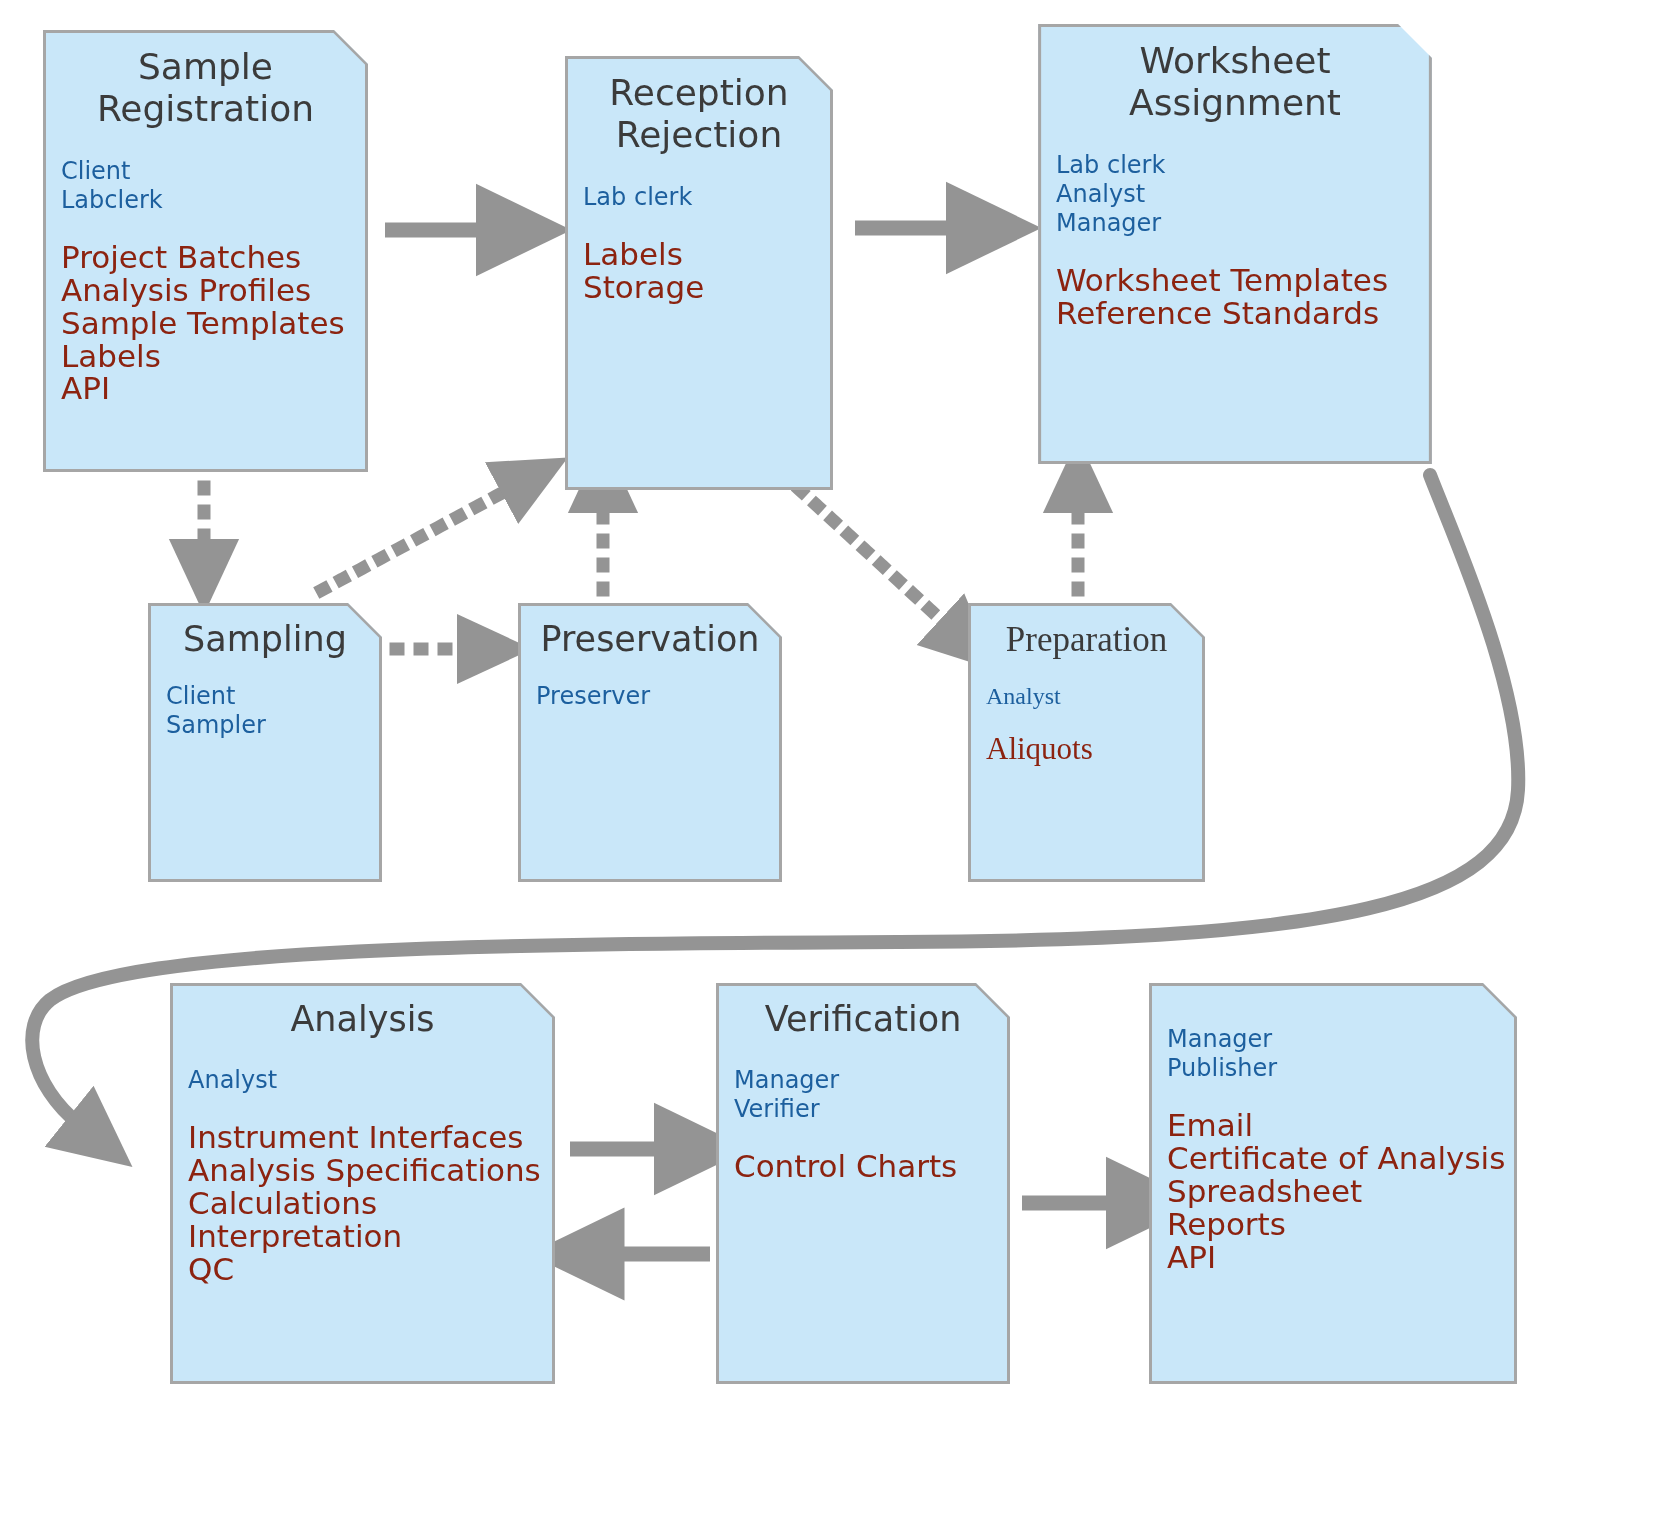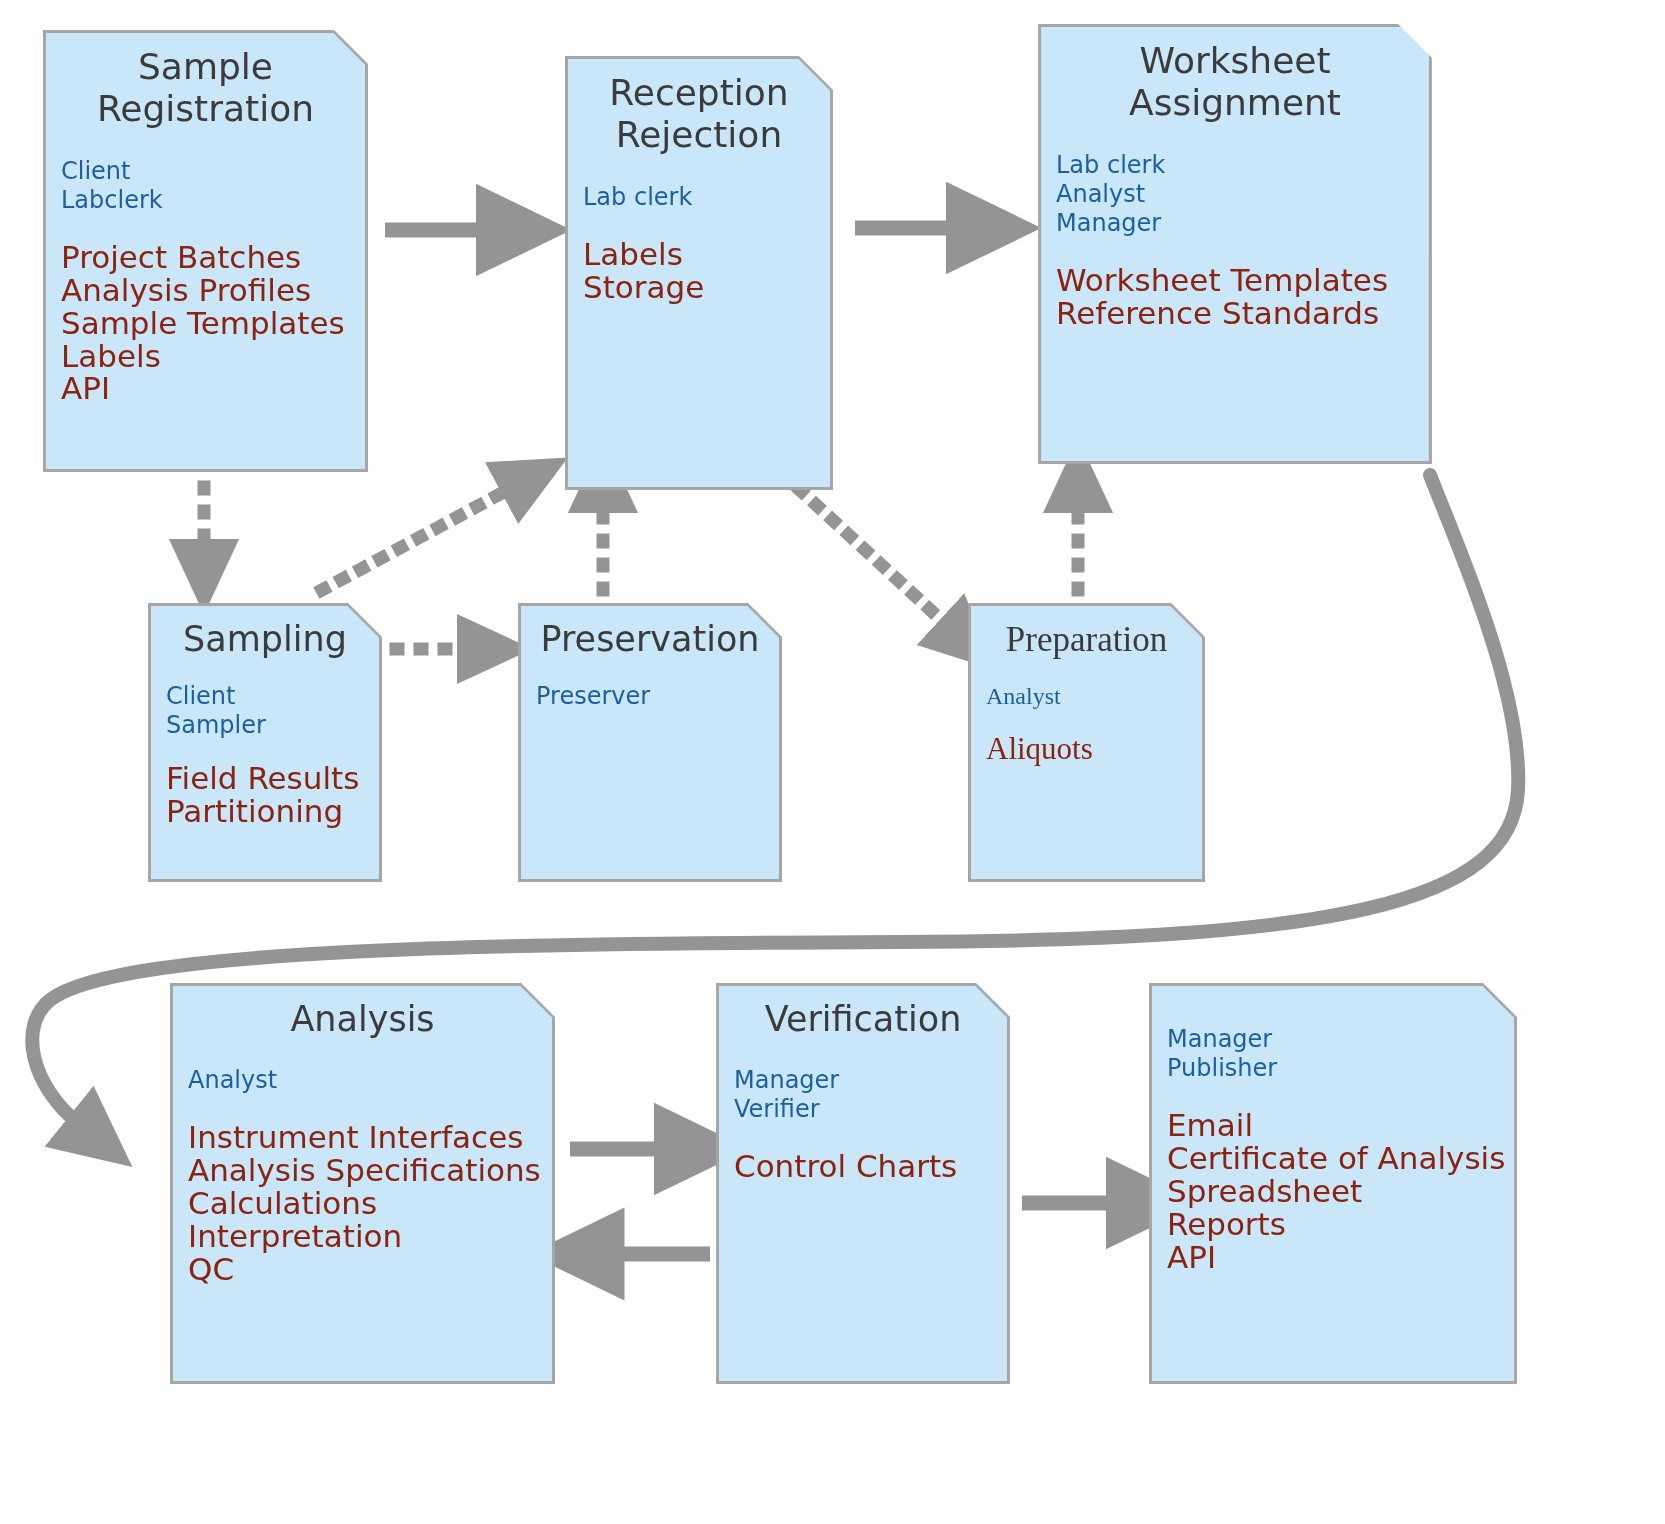--- a/index.html
+++ b/index.html
@@ -218,24 +218,20 @@
   <div class="node" id="node-sampling">
     <svg class="node-border" viewBox="0 0 234 279" preserveAspectRatio="none">
       <path d="M1.5,1.5 L200,1.5 L232.5,34 L232.5,277.5 L1.5,277.5 z" fill="none" stroke="#a6a6a6" stroke-width="3" vector-effect="non-scaling-stroke"></path>
     </svg>
     <div class="node-inner">
       <div class="node-title">Sampling</div>
       <div class="grp tight roles">
         <div>Client</div>
         <div>Sampler</div>
       </div>
-      <div class="grp tight feats">
-        <div>Field Results</div>
-        <div>Partitioning</div>
-      </div>
     </div>
   </div>
 
   <div class="node" id="node-preservation">
     <svg class="node-border" viewBox="0 0 264 279" preserveAspectRatio="none">
       <path d="M1.5,1.5 L230,1.5 L262.5,34 L262.5,277.5 L1.5,277.5 z" fill="none" stroke="#a6a6a6" stroke-width="3" vector-effect="non-scaling-stroke"></path>
     </svg>
     <div class="node-inner">
       <div class="node-title">Preservation</div>
       <div class="grp tight roles">

